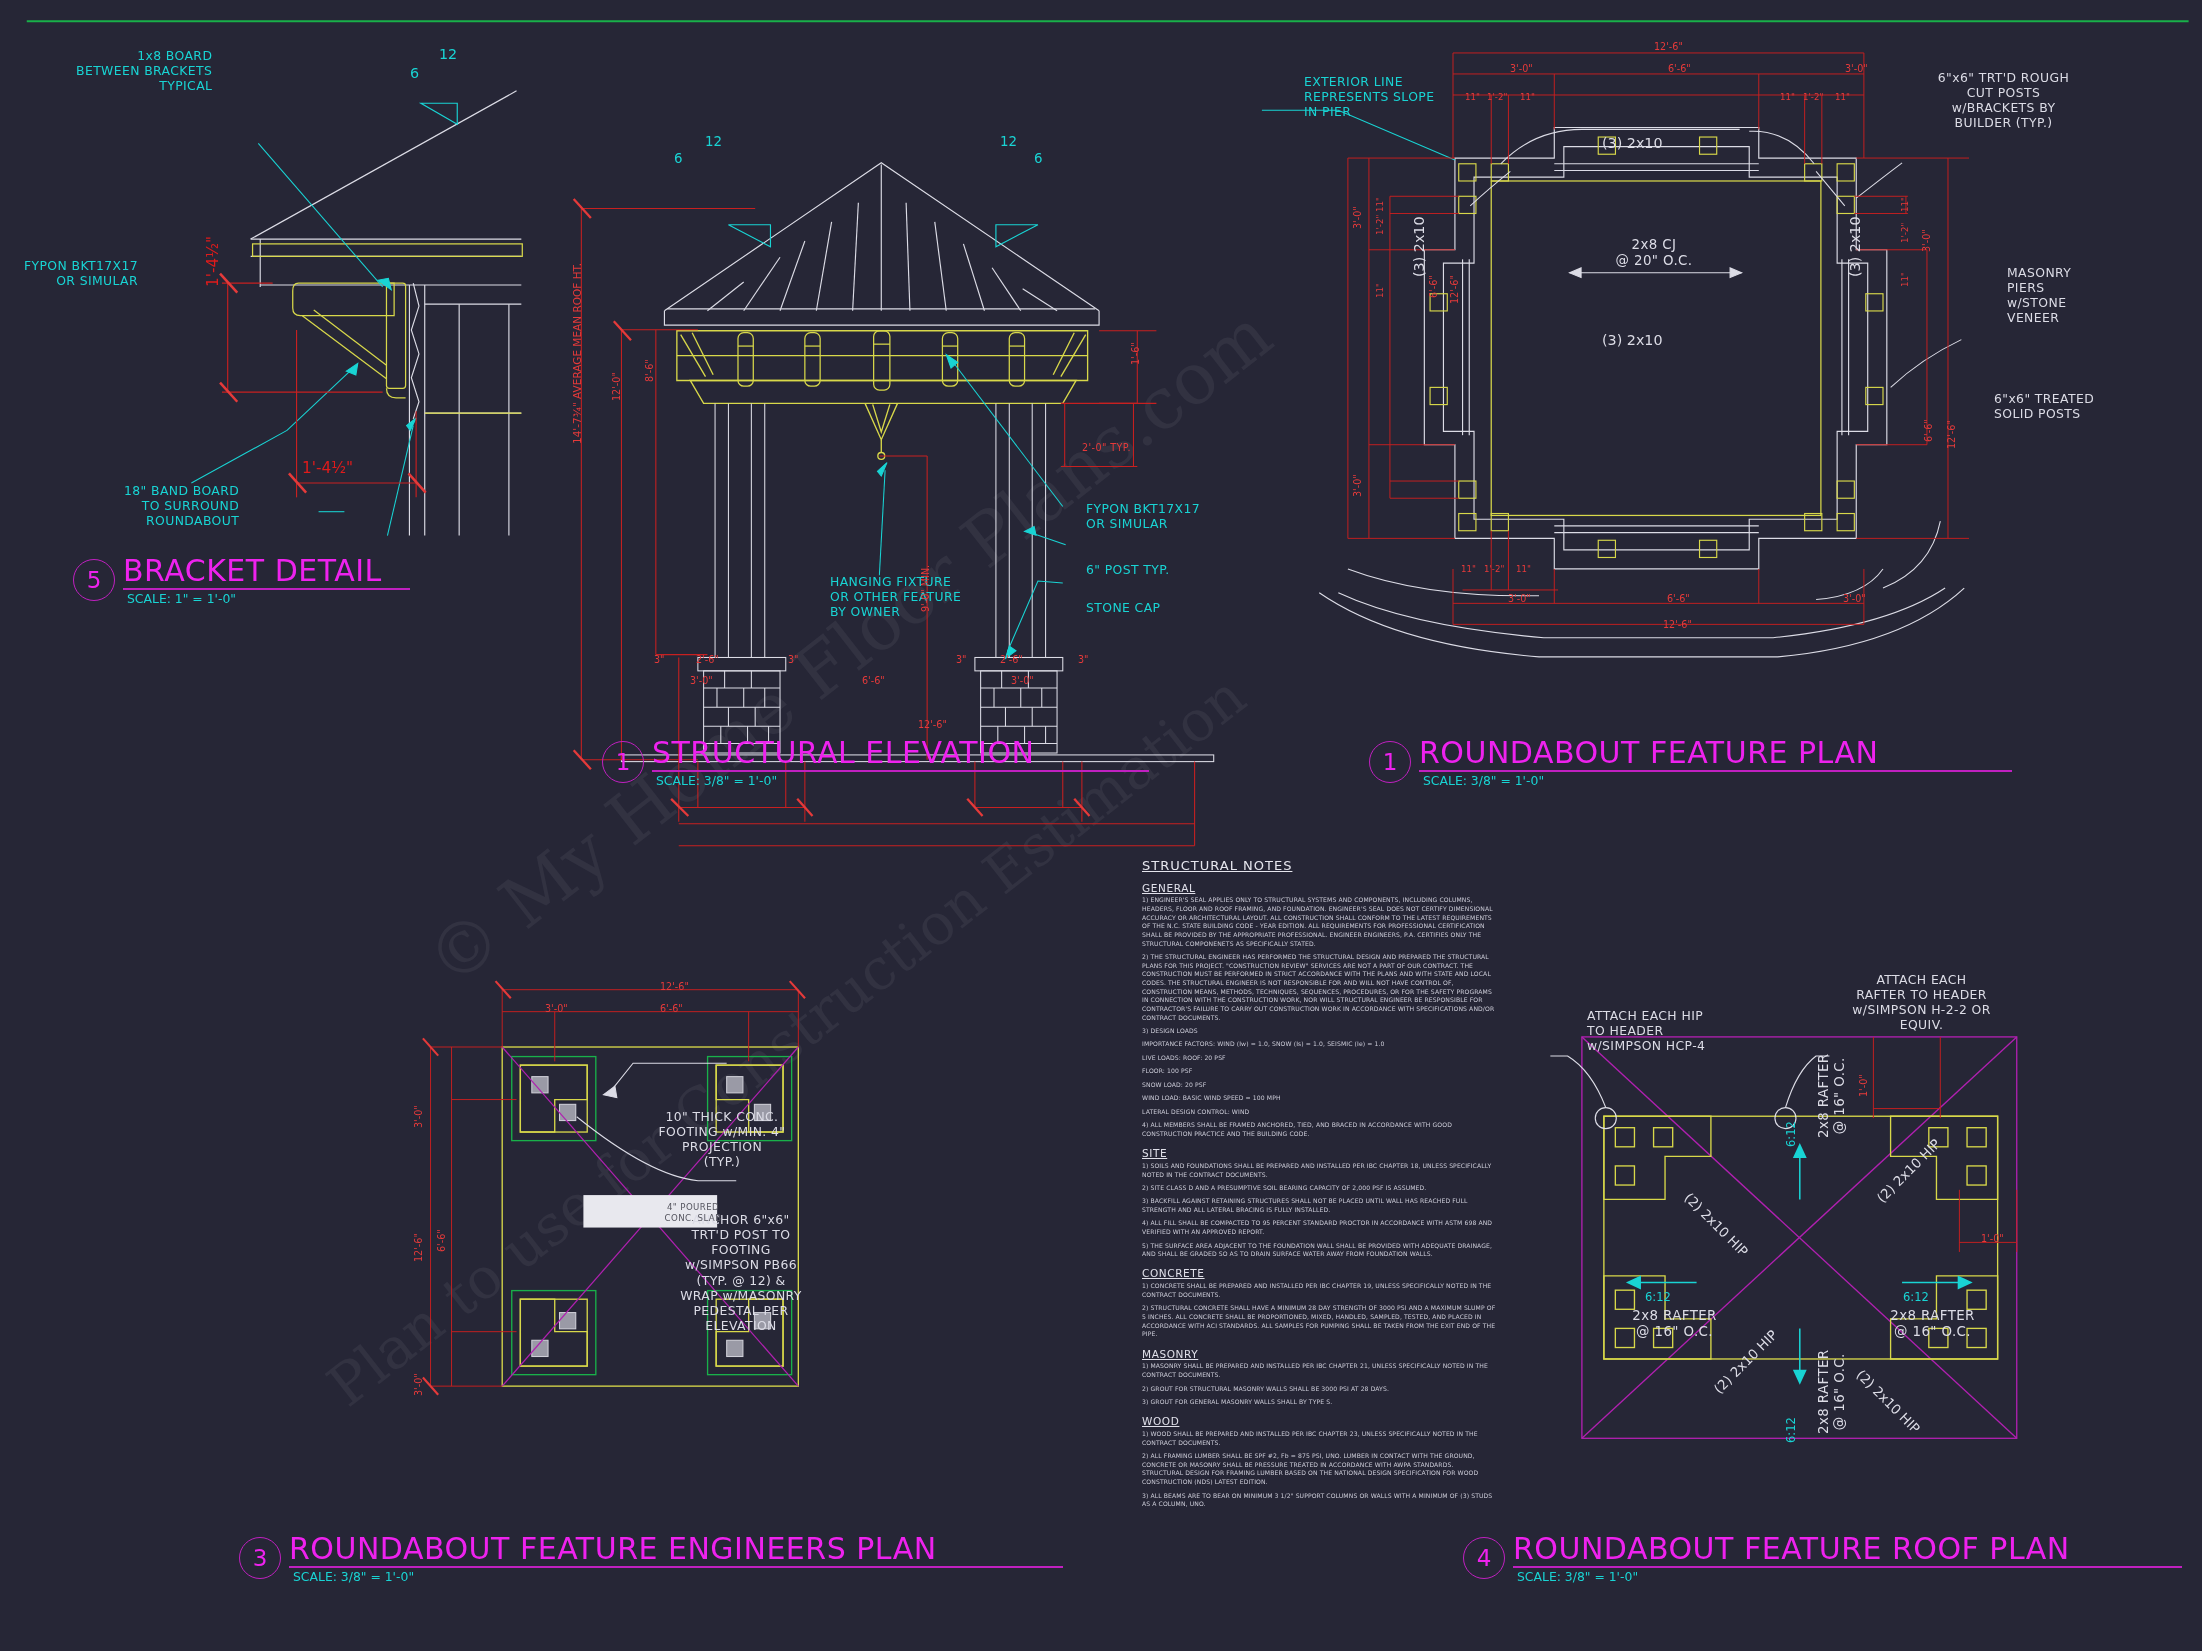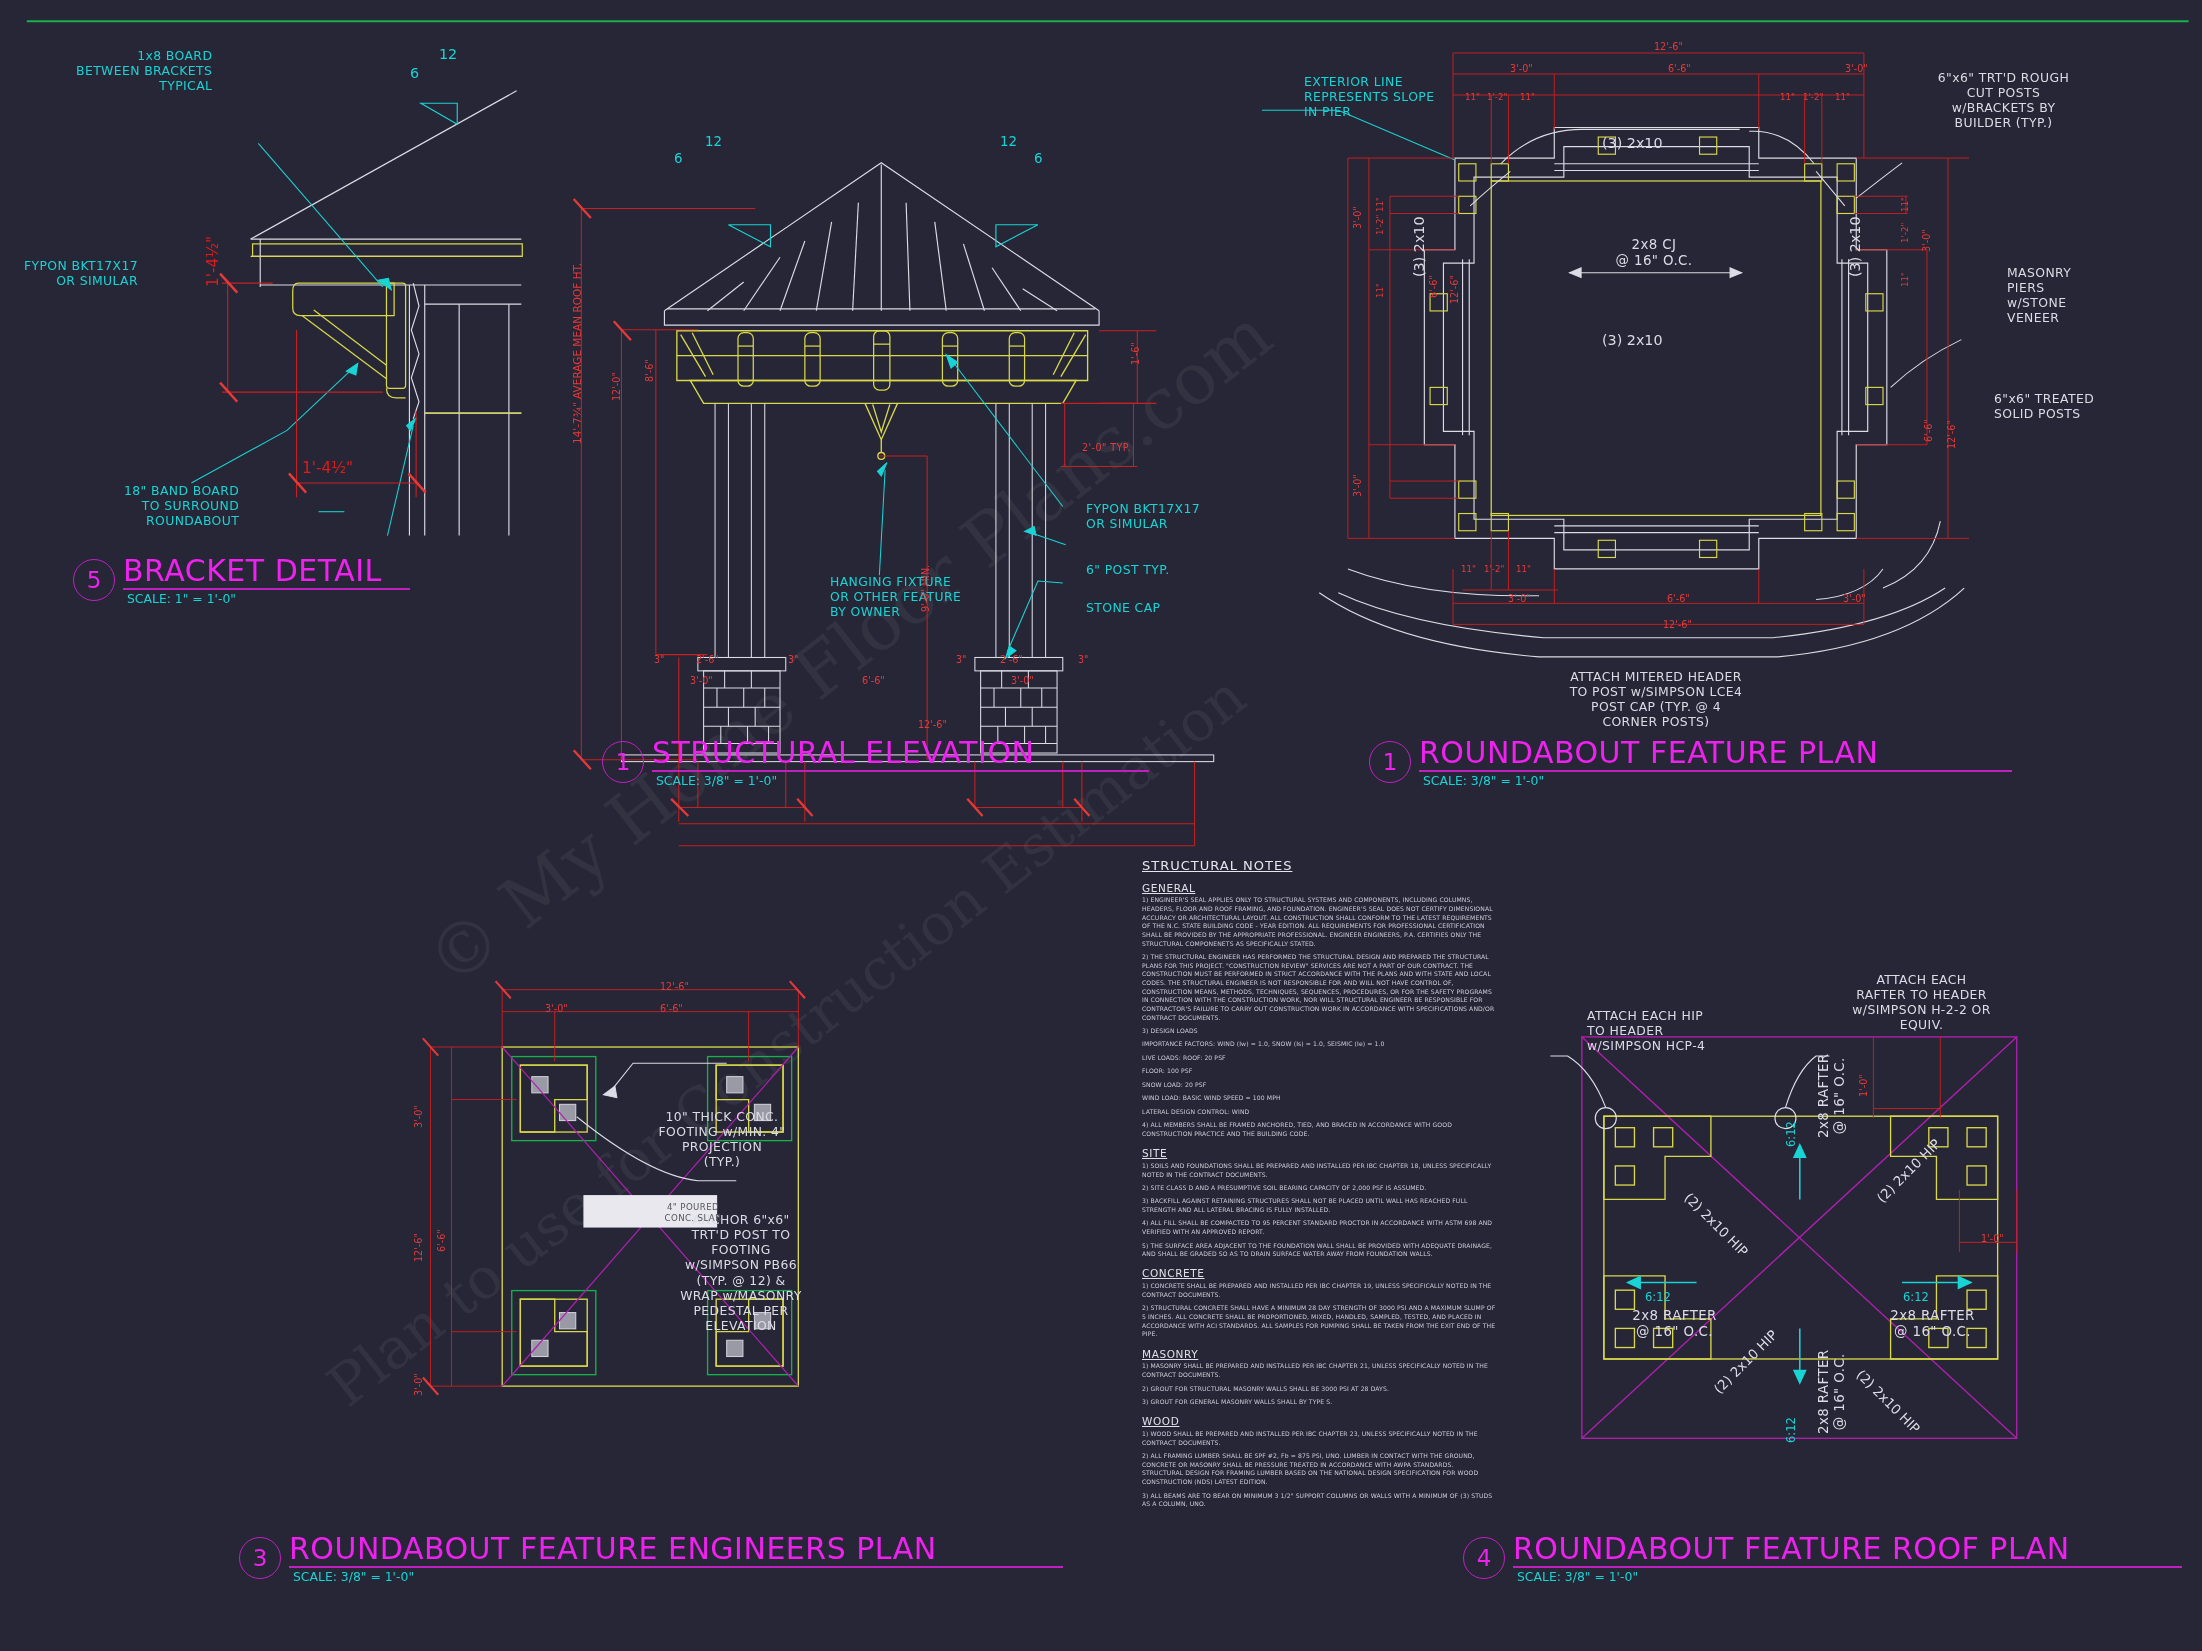--- a/index.html
+++ b/index.html
@@ -461,31 +461,27 @@
   <div class="abs note whnote" style="left:1908px;top:70px;text-align:center;width:191px;">6"x6" TRT'D ROUGH
 CUT POSTS
 w/BRACKETS BY
 BUILDER (TYP.)</div>
   <div class="abs note whnote" style="left:2007px;top:265px;">MASONRY
 PIERS
 w/STONE
 VENEER</div>
   <div class="abs note whnote" style="left:1994px;top:391px;">6"x6" TREATED
 SOLID POSTS</div>
-  <div class="abs note whnote" style="left:1503px;top:669px;text-align:center;width:306px;">ATTACH MITERED HEADER
-TO POST w/SIMPSON LCE4
-POST CAP (TYP. @ 4
-CORNER POSTS)</div>
 
   <div class="abs whnote" style="left:1602px;top:135px;font-size:14.3px;">(3) 2x10</div>
   <div class="abs whnote" style="left:1602px;top:332px;font-size:14.3px;">(3) 2x10</div>
   <div class="abs whnote" style="left:1411px;top:277px;font-size:14.3px;transform:rotate(-90deg);transform-origin:0 0;">(3) 2x10</div>
   <div class="abs whnote" style="left:1847px;top:277px;font-size:14.3px;transform:rotate(-90deg);transform-origin:0 0;">(3) 2x10</div>
   <div class="abs note whnote" style="left:1568px;top:237px;text-align:center;width:172px;font-size:13.4px;">2x8 CJ
-@ 16" O.C.</div>
+@ 20" O.C.</div>
 
   <div class="abs dim" style="left:1654px;top:41px;">12'-6"</div>
   <div class="abs dim" style="left:1510px;top:63px;">3'-0"</div>
   <div class="abs dim" style="left:1668px;top:63px;">6'-6"</div>
   <div class="abs dim" style="left:1845px;top:63px;">3'-0"</div>
   <div class="abs dim" style="left:1465px;top:92px;font-size:8.6px;">11"</div>
   <div class="abs dim" style="left:1487px;top:92px;font-size:8.6px;">1'-2"</div>
   <div class="abs dim" style="left:1520px;top:92px;font-size:8.6px;">11"</div>
   <div class="abs dim" style="left:1780px;top:92px;font-size:8.6px;">11"</div>
   <div class="abs dim" style="left:1803px;top:92px;font-size:8.6px;">1'-2"</div>

